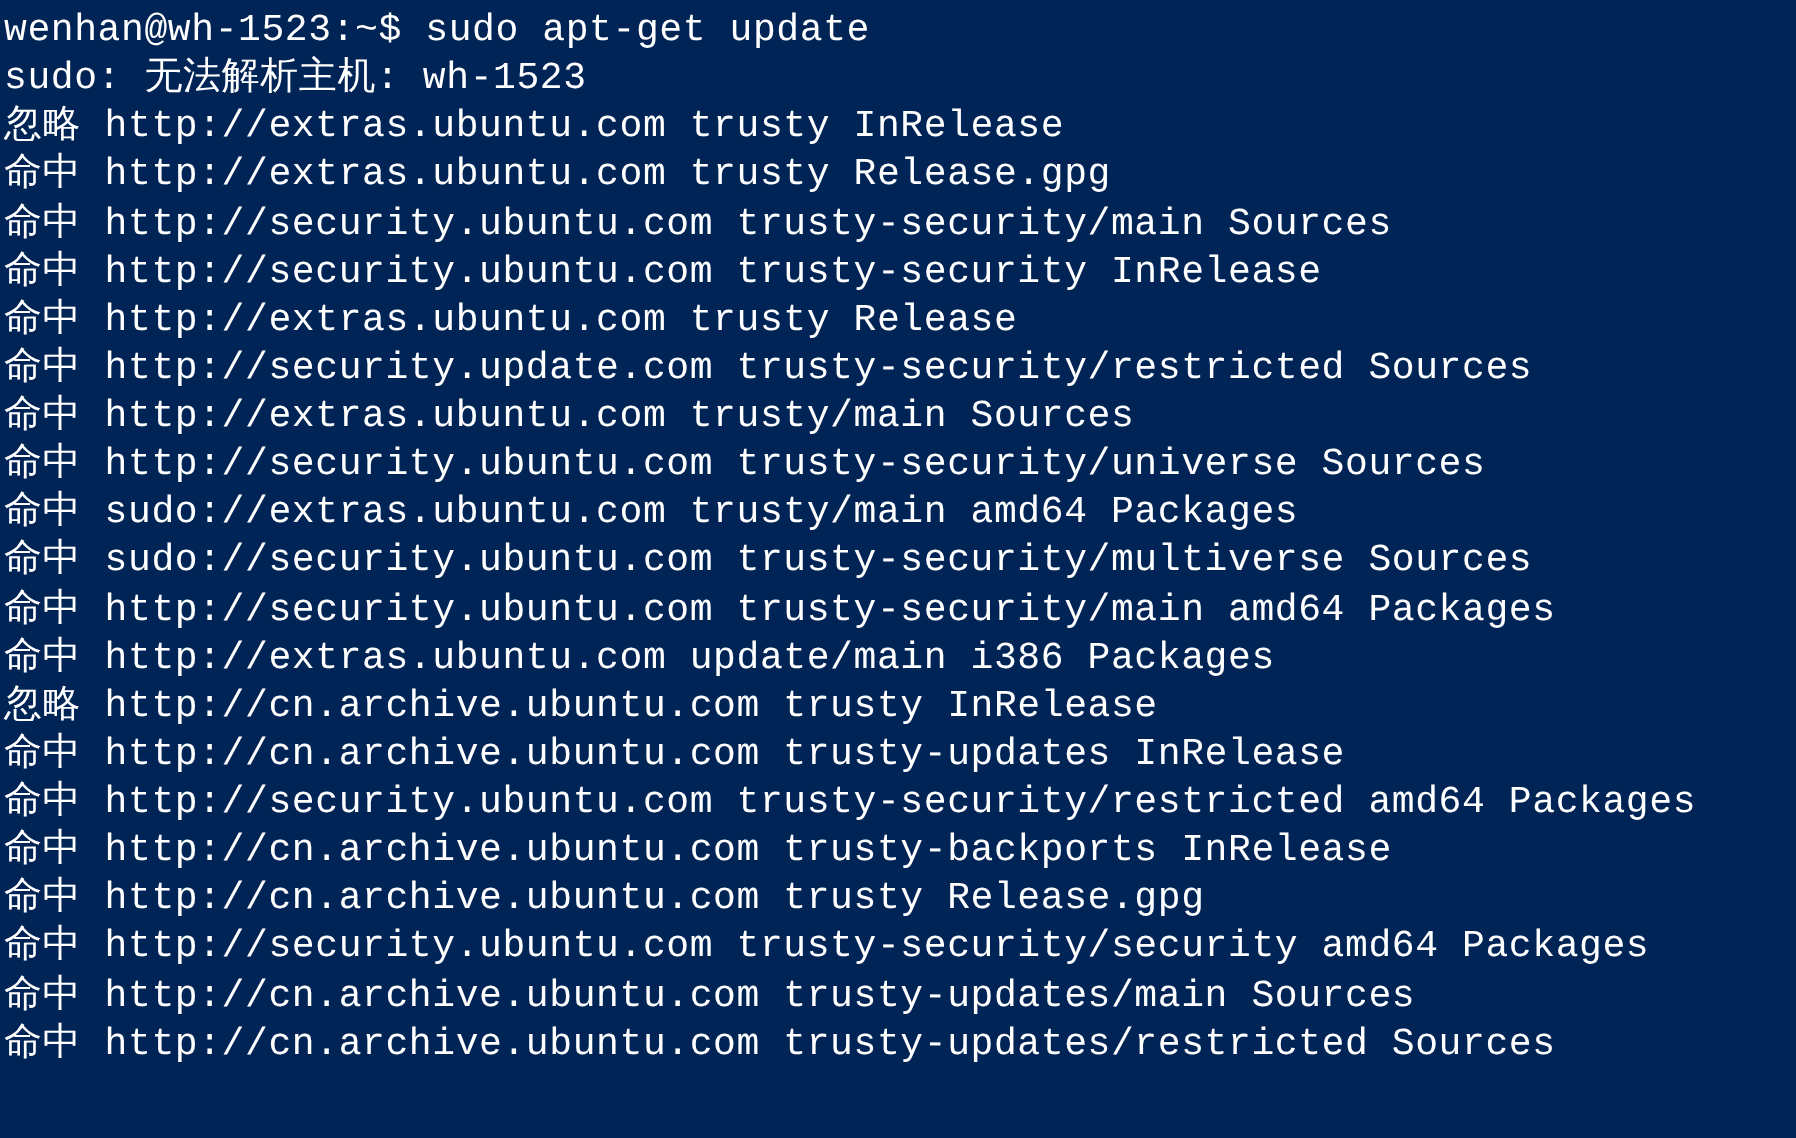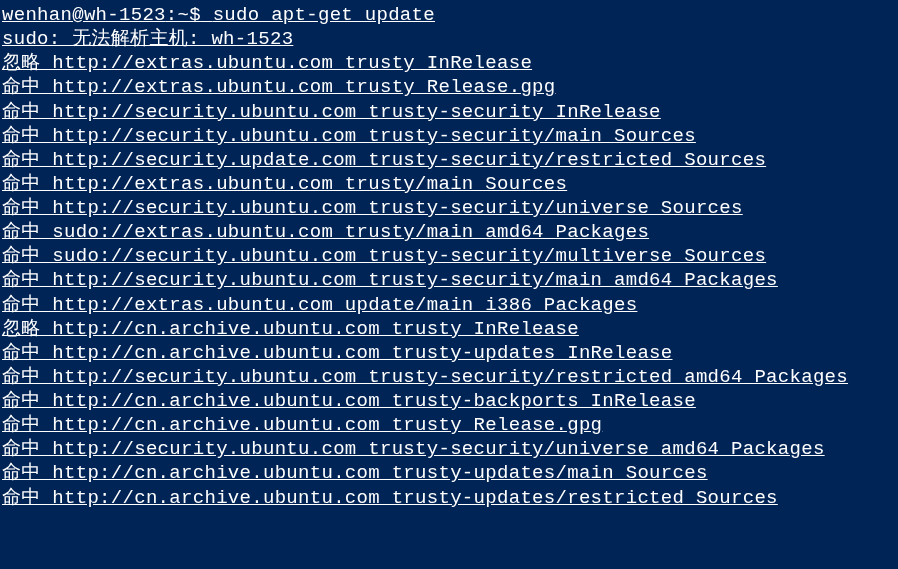--- a/index.html
+++ b/index.html
@@ -14,50 +14,50 @@
       color: #ffffff;
       padding: 3px 2px;
       line-height: 1.27;
       width: 898px;
       height: 569px;
       overflow: hidden;
       letter-spacing: 0.3px;
     }
     .line {
       white-space: pre;
-      text-decoration: underline;
     }
     .prompt-user {
       color: #ffffff;
     }
     .prompt-symbol {
       color: #ffffff;
     }
     .command {
       color: #ffffff;
     }
   </style>
 </head>
 <body>
 
 <div>
   <div class="line"><span class="prompt-user">wenhan@wh-1523</span><span class="prompt-symbol">:~$</span> <span class="command">sudo apt-get update</span></div>
   <div class="line">sudo: 无法解析主机: wh-1523</div>
   <div class="line">忽略 http://extras.ubuntu.com trusty InRelease</div>
   <div class="line">命中 http://extras.ubuntu.com trusty Release.gpg</div>
+  <div class="line">命中 http://security.ubuntu.com trusty-security/main Sources</div>
   <div class="line">命中 http://security.ubuntu.com trusty-security InRelease</div>
-  <div class="line">命中 http://security.ubuntu.com trusty-security/main Sources</div>
+  <div class="line">命中 http://extras.ubuntu.com trusty Release</div>
   <div class="line">命中 http://security.update.com trusty-security/restricted Sources</div>
   <div class="line">命中 http://extras.ubuntu.com trusty/main Sources</div>
   <div class="line">命中 http://security.ubuntu.com trusty-security/universe Sources</div>
   <div class="line">命中 sudo://extras.ubuntu.com trusty/main amd64 Packages</div>
   <div class="line">命中 sudo://security.ubuntu.com trusty-security/multiverse Sources</div>
   <div class="line">命中 http://security.ubuntu.com trusty-security/main amd64 Packages</div>
   <div class="line">命中 http://extras.ubuntu.com update/main i386 Packages</div>
   <div class="line">忽略 http://cn.archive.ubuntu.com trusty InRelease</div>
   <div class="line">命中 http://cn.archive.ubuntu.com trusty-updates InRelease</div>
   <div class="line">命中 http://security.ubuntu.com trusty-security/restricted amd64 Packages</div>
   <div class="line">命中 http://cn.archive.ubuntu.com trusty-backports InRelease</div>
   <div class="line">命中 http://cn.archive.ubuntu.com trusty Release.gpg</div>
-  <div class="line">命中 http://security.ubuntu.com trusty-security/universe amd64 Packages</div>
+  <div class="line">命中 http://security.ubuntu.com trusty-security/security amd64 Packages</div>
   <div class="line">命中 http://cn.archive.ubuntu.com trusty-updates/main Sources</div>
   <div class="line">命中 http://cn.archive.ubuntu.com trusty-updates/restricted Sources</div>
 </div>
 
 </body></html>

